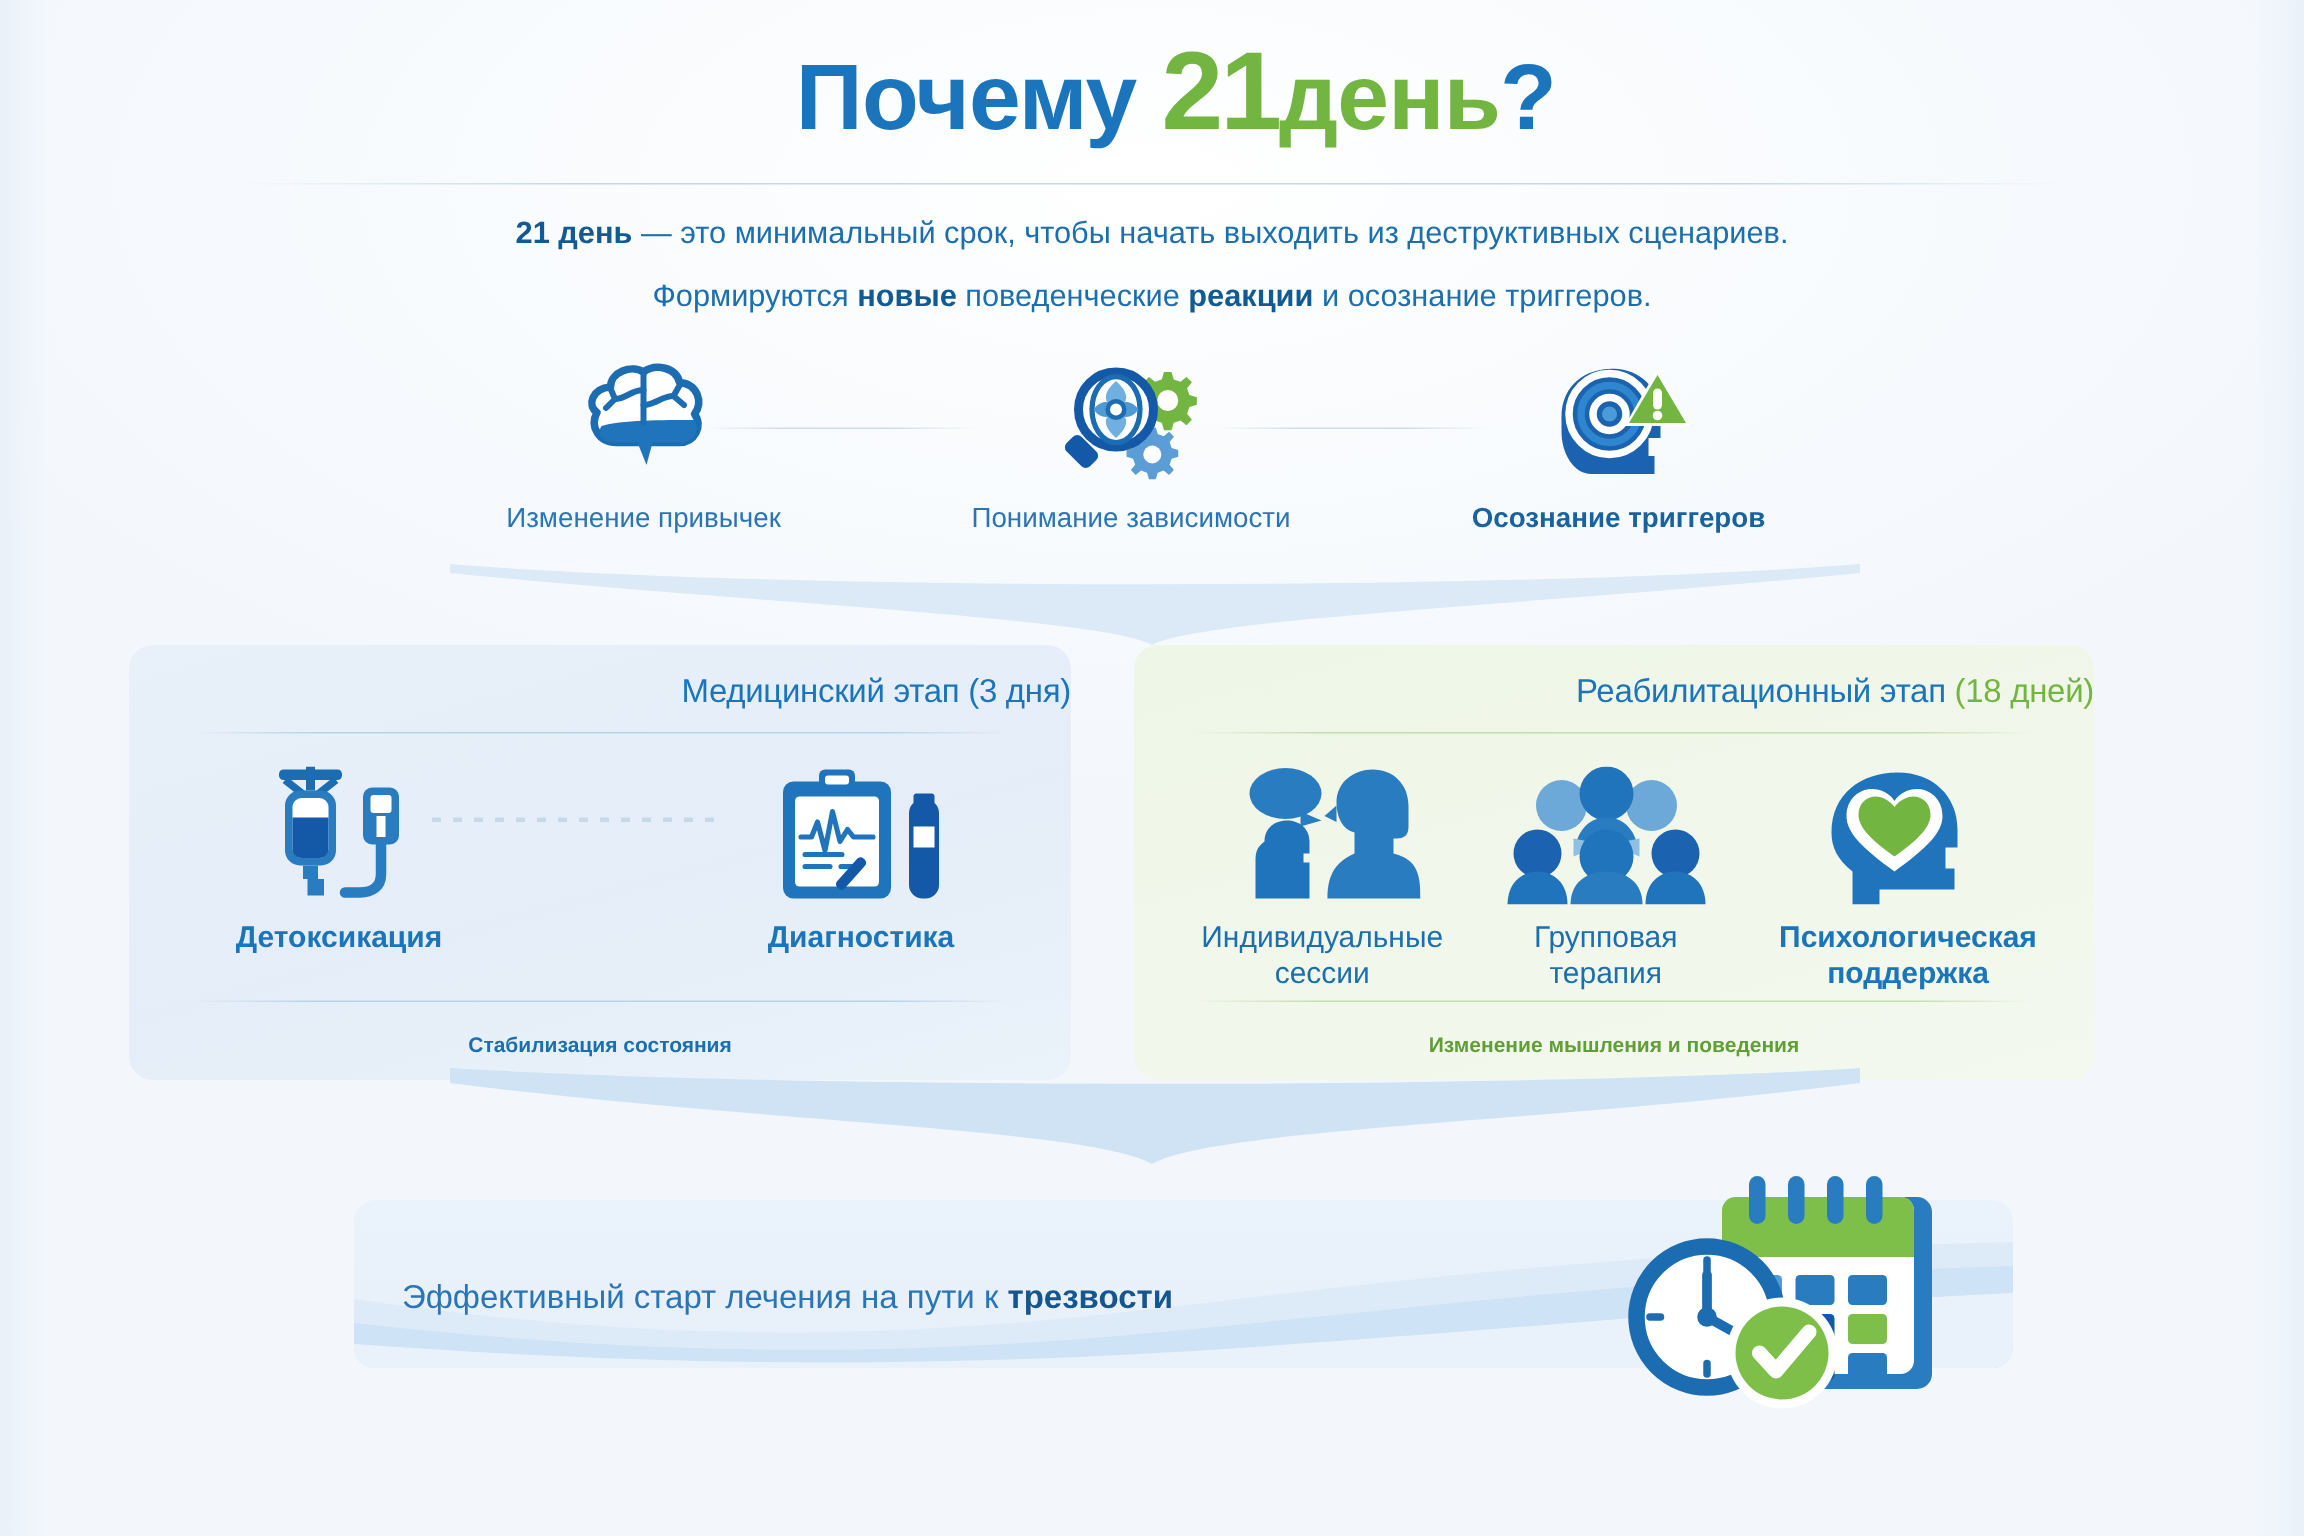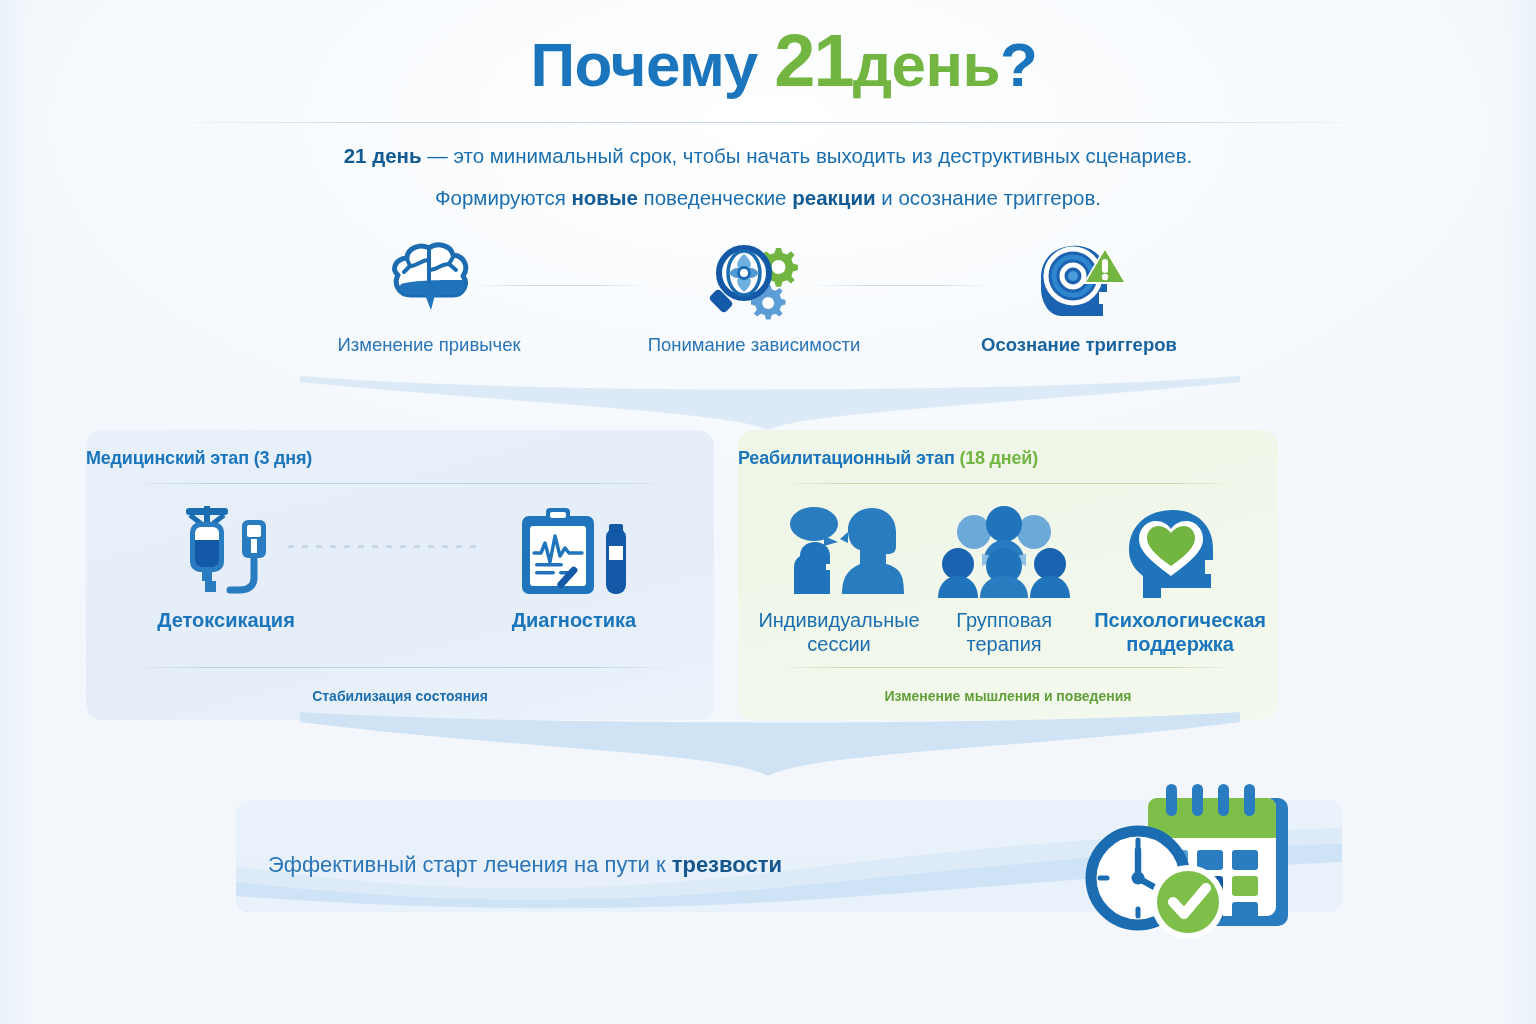--- a/index.html
+++ b/index.html
@@ -69,25 +69,25 @@
 
   
   .card{
     position:absolute;top:430px;height:290px;border-radius:16px;
   }
   .card-left{
     left:86px;width:628px;
     background:linear-gradient(165deg,#e8f1fa 0%,#e5eef8 55%,#eaf2fa 100%);
   }
   .card-right{
-    left:738px;width:540px;
+    left:756px;width:640px;
     background:linear-gradient(165deg,#eef6e7 0%,#f1f7ea 55%,#f4f9ef 100%);
   }
   .card-title{
-    text-align:left;font-size:18px;font-weight:bold;color:#1b75bc;
+    text-align:right;font-size:22px;font-weight:normal;color:#1b75bc;
     padding-top:18px;letter-spacing:-0.2px;white-space:nowrap;
   }
   .card-title .days-green{color:#72b541;}
   .card-rule{height:1px;margin:14px 40px 0 40px;}
   .card-left .card-rule{background:linear-gradient(90deg,rgba(178,206,232,0) 0%,#b9d2e8 15%,#b9d2e8 85%,rgba(178,206,232,0) 100%);}
   .card-right .card-rule{background:linear-gradient(90deg,rgba(190,216,176,0) 0%,#c3dcb2 15%,#c3dcb2 85%,rgba(190,216,176,0) 100%);}
   .card-foot-rule{position:absolute;left:40px;right:40px;bottom:52px;height:1px;}
   .card-left .card-foot-rule{background:linear-gradient(90deg,rgba(178,206,232,0) 0%,#b9d2e8 15%,#b9d2e8 85%,rgba(178,206,232,0) 100%);}
   .card-right .card-foot-rule{background:linear-gradient(90deg,rgba(190,216,176,0) 0%,#c3dcb2 15%,#c3dcb2 85%,rgba(190,216,176,0) 100%);}
   .card-foot{

